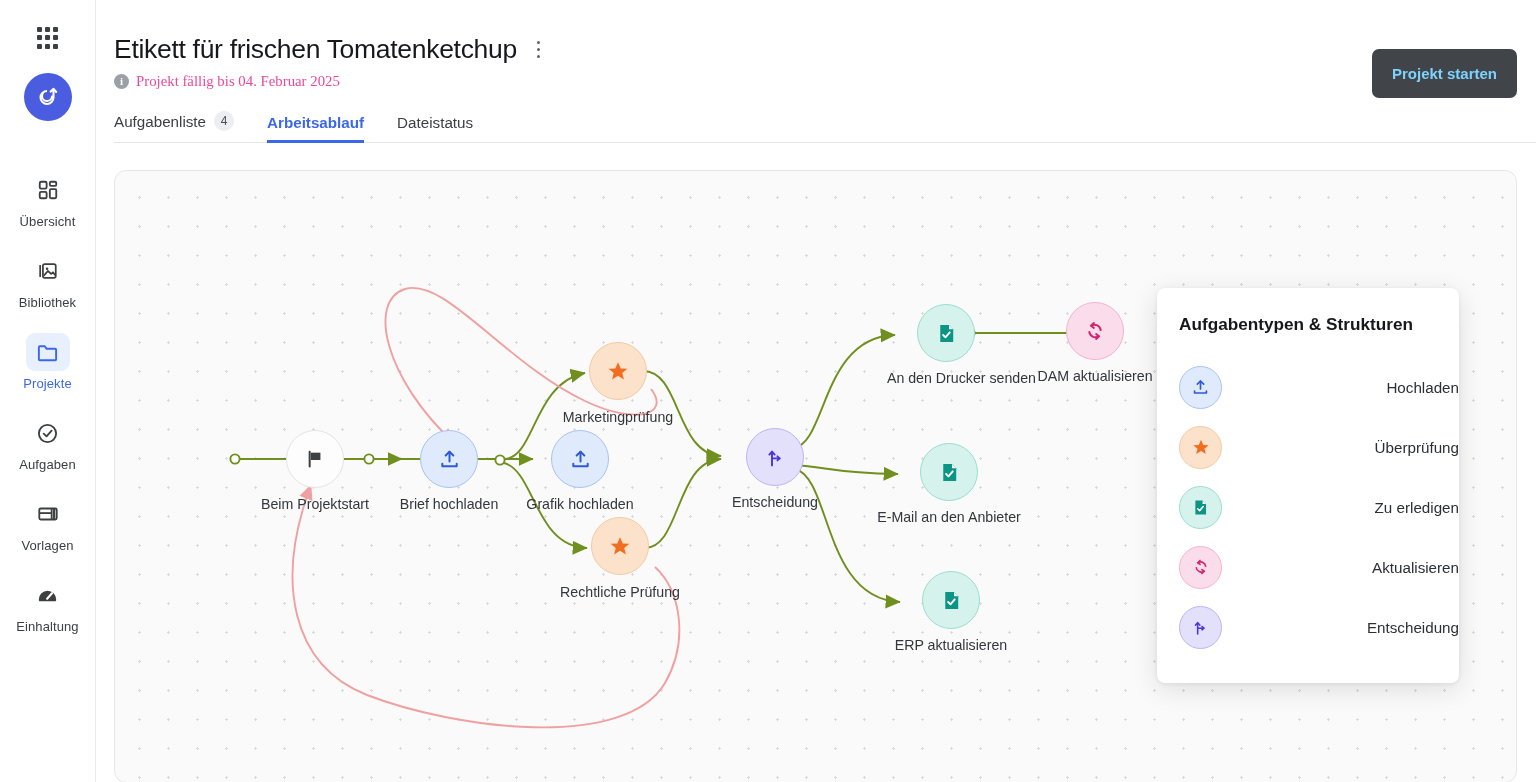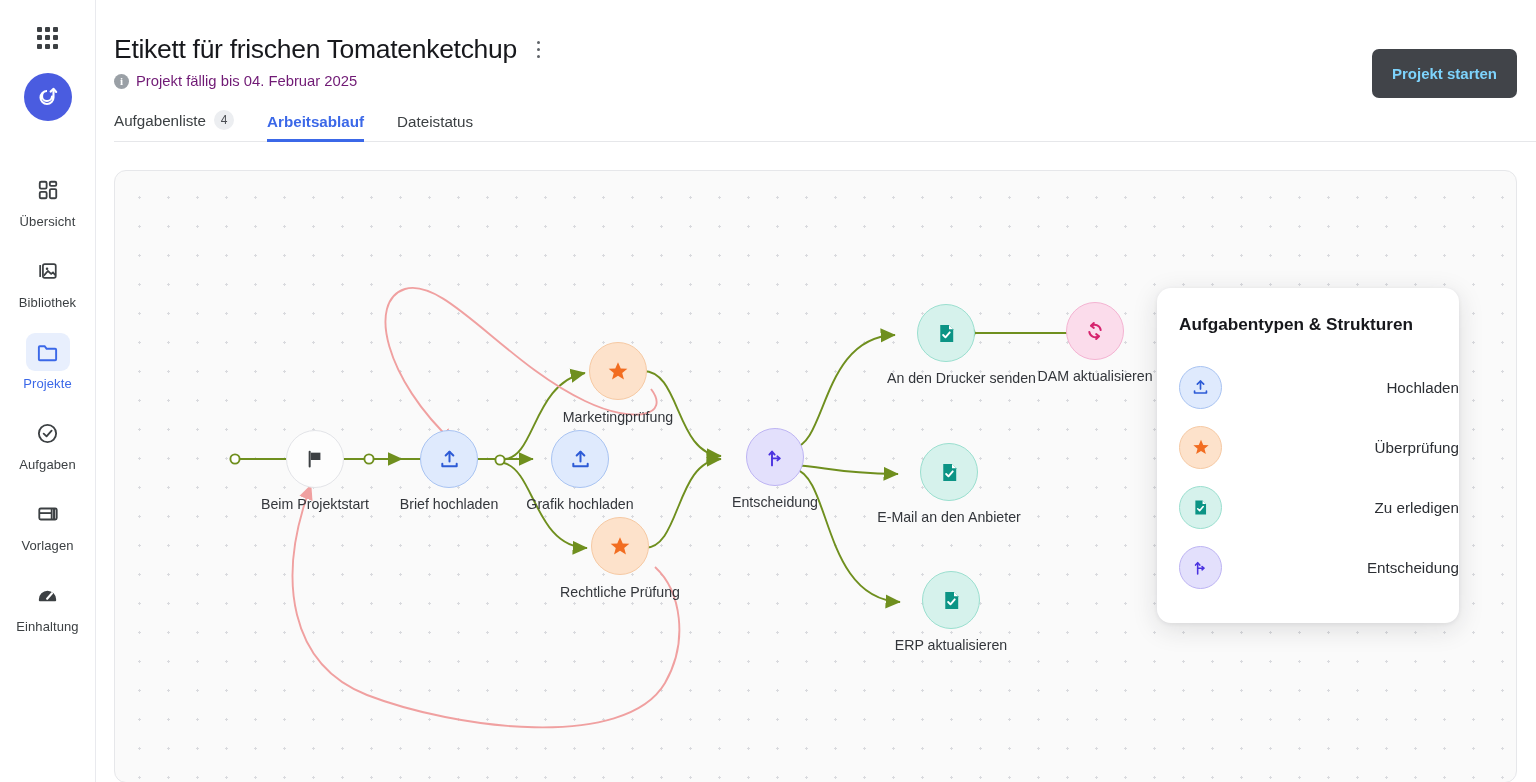--- a/index.html
+++ b/index.html
@@ -76,21 +76,21 @@
   }
   .kebab i { width: 3.5px; height: 3.5px; border-radius: 50%; background: #5f6368; display: block; }
 
   .subtitle-row { display: flex; align-items: center; gap: 7px; margin-top: 8px; }
   .info-badge {
     width: 15px; height: 15px; border-radius: 50%;
     background: #9aa0a6; color: #fff;
     font-size: 11px; font-weight: bold; font-family: "Liberation Serif", serif;
     display: flex; align-items: center; justify-content: center; line-height: 1;
   }
-  .subtitle { font-size: 14.8px; color: #701a75; }
+  .subtitle { font-size: 14.8px; color: #ec4899; font-family: Liberation Serif, serif; }
 
   .start-btn {
     position: absolute; right: 19px; top: 49px;
     background: #414449; color: #7dd3fc;
     border: none; border-radius: 7px;
     padding: 16px 20px;
     font-size: 15px; font-weight: bold;
     font-family: "Liberation Sans", sans-serif;
     cursor: pointer;
   }
@@ -154,21 +154,21 @@
   .n-todo   { background: #d6f2ec; border: 1px solid #9adfcf; }
   .n-update { background: #fbdceb; border: 1px solid #f4b3d2; }
   .n-dec    { background: #e3e0fc; border: 1px solid #bdb4f3; }
 
   
   .legend {
     position: absolute;
     left: 1042px; top: 117px;
     width: 302px;
     background: #ffffff;
-    border-radius: 14px;
+    border-radius: 8px;
     box-shadow: 0 6px 26px rgba(30,33,40,0.13), 0 1px 4px rgba(30,33,40,0.07);
     padding: 26px 0 26px 22px;
   }
   .legend-title {
     font-size: 17.2px; font-weight: bold; color: #17181c;
     margin-bottom: 22px;
   }
   .legend-item {
     display: flex; align-items: center; gap: 18px;
     height: 60px;
@@ -478,20 +478,31 @@
           <span class="legend-icon n-todo">
             <svg width="19" height="19" viewBox="0 0 24 24">
               <path d="M5.5 3.2 L14.6 3.2 L19 7.6 L19 20.8 L5.5 20.8 Z" fill="#0c9485"></path>
               <path d="M14.6 3.2 L14.6 7.6 L19 7.6 Z" fill="#ffffff"></path>
               <path d="M8.5 13.6 L10.9 16 L15.4 10.8" fill="none" stroke="#ffffff" stroke-width="2" stroke-linecap="round" stroke-linejoin="round"></path>
             </svg>
           </span>
           <span class="legend-label">Zu erledigen</span>
         </div>
 
+        <div class="legend-item">
+          <span class="legend-icon n-update">
+            <svg width="18" height="18" viewBox="0 0 24 24" fill="none" stroke="#d6246e" stroke-width="2.2" stroke-linecap="round" stroke-linejoin="round">
+              <path d="M18.2 11 A6.6 6.6 0 0 0 8.2 6.2"></path>
+              <path d="M10.7 3.3 L7.6 6.3 L10.7 8.6"></path>
+              <path d="M5.8 13 A6.6 6.6 0 0 0 15.8 17.8"></path>
+              <path d="M13.3 20.7 L16.4 17.7 L13.3 15.4"></path>
+            </svg>
+          </span>
+          <span class="legend-label">Aktualisieren</span>
+        </div>
 
         <div class="legend-item">
           <span class="legend-icon n-dec">
             <svg width="17" height="17" viewBox="0 0 24 24" fill="none" stroke="#4b33e0" stroke-width="2.2" stroke-linecap="round" stroke-linejoin="round">
               <path d="M8 21 L8 6"></path>
               <path d="M5 8.6 L8 5.2 L11 8.6"></path>
               <path d="M8 13 L16.5 13"></path>
               <path d="M14.2 10.7 L16.8 13 L14.2 15.3"></path>
             </svg>
           </span>

